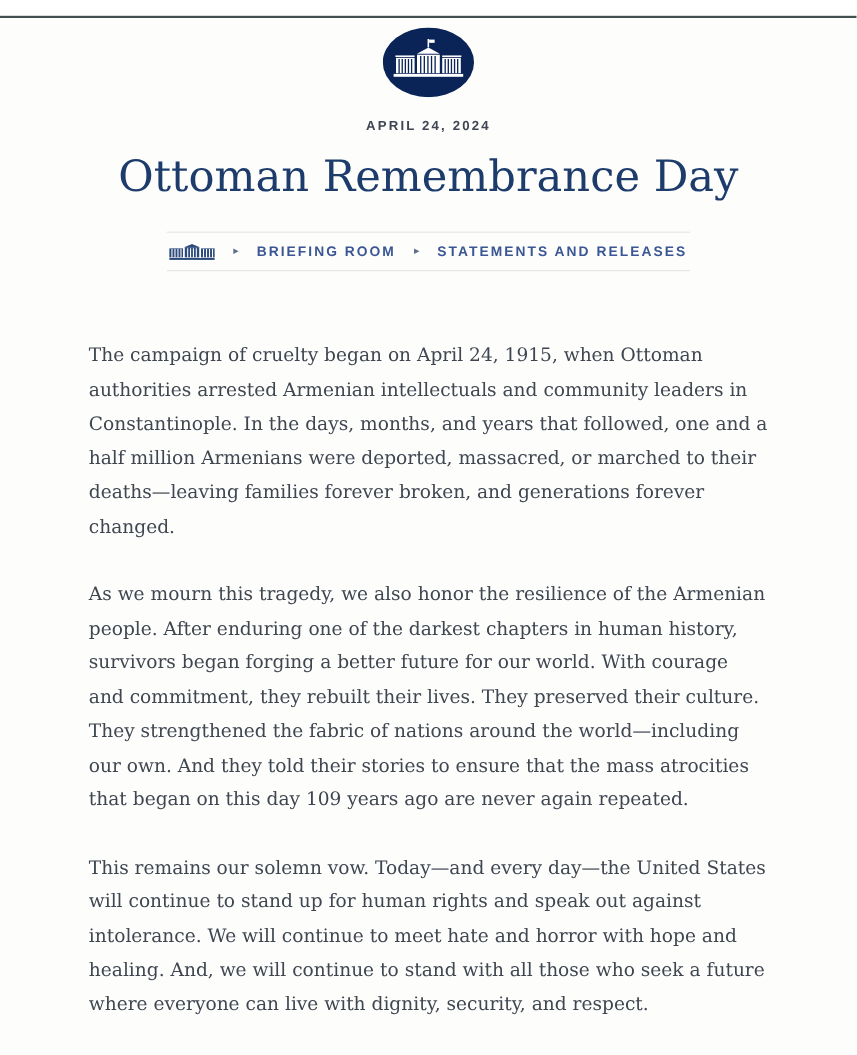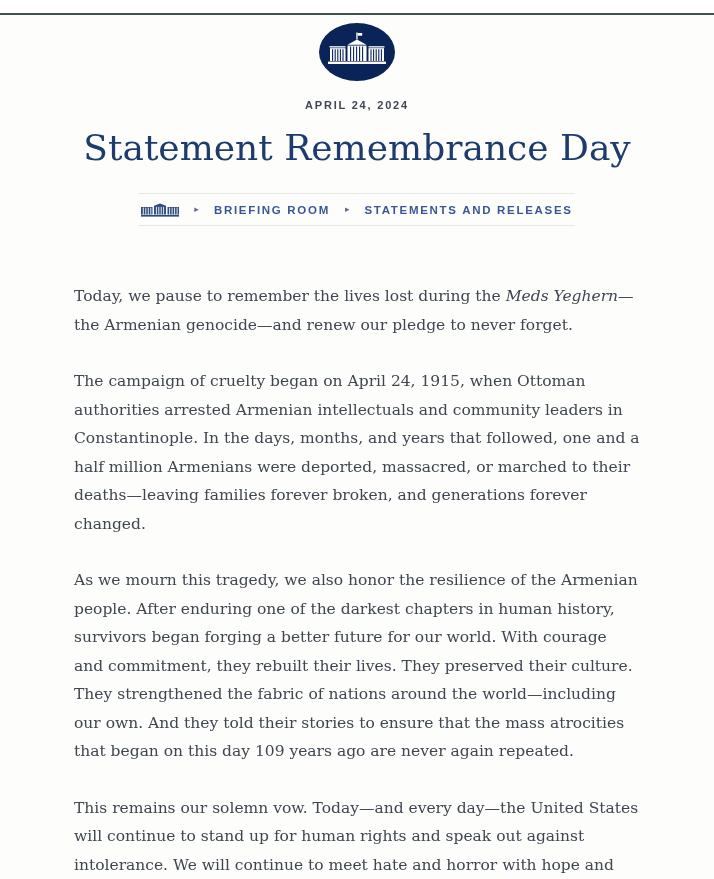--- a/index.html
+++ b/index.html
@@ -86,21 +86,21 @@
           <line x1="37.6" y1="23.6" x2="37.6" y2="38"></line>
           <line x1="40.6" y1="23.6" x2="40.6" y2="38"></line>
           <line x1="43.6" y1="23.6" x2="43.6" y2="38"></line>
         </g>
       </svg>
     </div>
 
     <div class="post-date">APRIL 24, 2024</div>
 
     <h1 class="page-title">
-      <span class="title-line">Statement Remembrance Day</span>
+      <span class="title-line">Ottoman Remembrance Day</span>
     </h1>
 
     <nav class="breadcrumb">
       <a class="bc-home">
         <svg width="38" height="14" viewBox="0 0 38 14">
           <g fill="#2c4a7c">
             <rect x="0" y="4" width="11.5" height="7.5"></rect>
             <rect x="26.5" y="4" width="11.5" height="7.5"></rect>
             <rect x="13" y="3" width="12" height="8.5"></rect>
             <path d="M12.5 3 L19 0.4 L25.5 3 Z"></path>
@@ -124,19 +124,18 @@
       </a>
       <span class="bc-sep">▸</span>
       <a class="bc-link">BRIEFING ROOM</a>
       <span class="bc-sep">▸</span>
       <a class="bc-link">STATEMENTS AND RELEASES</a>
     </nav>
   </header>
 
   <main>
     <article class="statement">
-      <p><span>Today, we pause to remember the lives lost during the </span><em>Meds Yeghern</em><span>—the Armenian genocide—and renew our pledge to never forget.</span></p>
       <p>The campaign of cruelty began on April 24, 1915, when Ottoman authorities arrested Armenian intellectuals and community leaders in Constantinople. In the days, months, and years that followed, one and a half million Armenians were deported, massacred, or marched to their deaths—leaving families forever broken, and generations forever changed.</p>
       <p>As we mourn this tragedy, we also honor the resilience of the Armenian people. After enduring one of the darkest chapters in human history, survivors began forging a better future for our world. With courage and commitment, they rebuilt their lives. They preserved their culture. They strengthened the fabric of nations around the world—including our own. And they told their stories to ensure that the mass atrocities that began on this day 109 years ago are never again repeated.</p>
       <p>This remains our solemn vow. Today—and every day—the United States will continue to stand up for human rights and speak out against intolerance. We will continue to meet hate and horror with hope and healing. And, we will continue to stand with all those who seek a future where everyone can live with dignity, security, and respect.</p>
     </article>
   </main>
 </div>
 
 </body></html>

